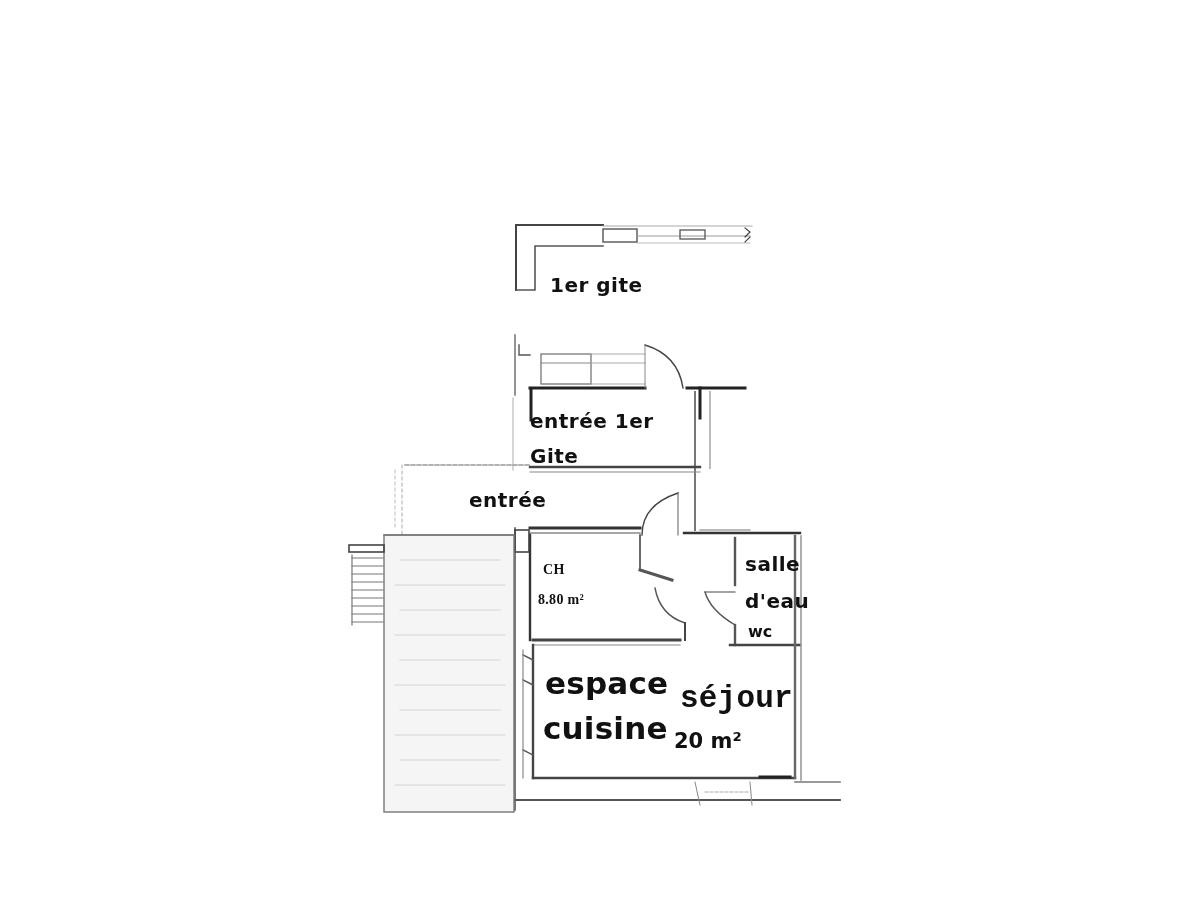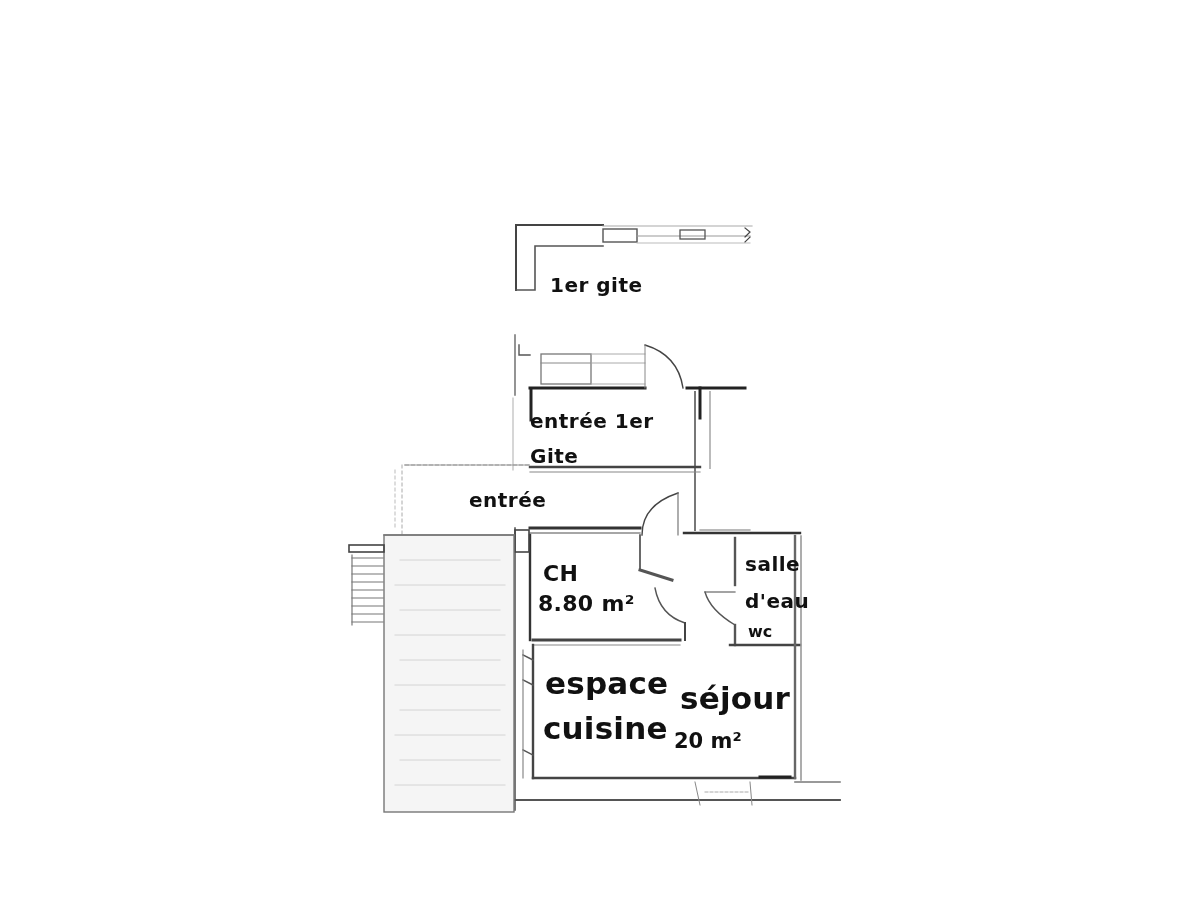--- a/index.html
+++ b/index.html
@@ -7,21 +7,21 @@
     .plan { position: absolute; left: 0; top: 0; width: 1124px; height: 900px; }
     .lbl {
       position: absolute;
       font-family: "DejaVu Sans", sans-serif;
       font-weight: bold;
       color: #111111;
       white-space: nowrap;
       line-height: 1;
     }
     .sm { font-size: 20px; letter-spacing: 0.5px; }
-    .md { font-size: 22px; letter-spacing: 0.3px; }
+    .md { font-size: 14px; letter-spacing: 0.3px; font-family: Liberation Serif, serif; }
     .lg { font-size: 31px; letter-spacing: 0.2px; }
     .area-sm { font-size: 21px; text-align: right; }
   </style>
 </head>
 <body>
 
 <div class="plan">
   <svg width="1200" height="900" viewBox="0 0 1200 900">
     <g fill="none" stroke-linecap="square">
 
@@ -150,15 +150,15 @@
   <span class="lbl md" style="left:543px; top:563px;">CH</span>
   <span class="lbl md" style="left:538px; top:593px;">8.80 m²</span>
 
   <span class="lbl sm" style="left:745px; top:554px;">salle</span>
   <span class="lbl sm" style="left:745px; top:591px;">d'eau</span>
   <span class="lbl" style="left:748px; top:624px; font-size:16px;text-align:center;">wc</span>
 
   <span class="lbl lg" style="left:545px; top:668px;">espace</span>
   <span class="lbl lg" style="left:543px; top:713px;">cuisine</span>
 
-  <span class="lbl lg" style="left:680px; top:683px;">séjour</span>
+  <span class="lbl lg" style="left:680px; top:683px;font-family:Liberation Mono, monospace;">séjour</span>
   <span class="lbl area-sm" style="left:674px; top:731px;">20 m²</span>
 </div>
 
 </body></html>

